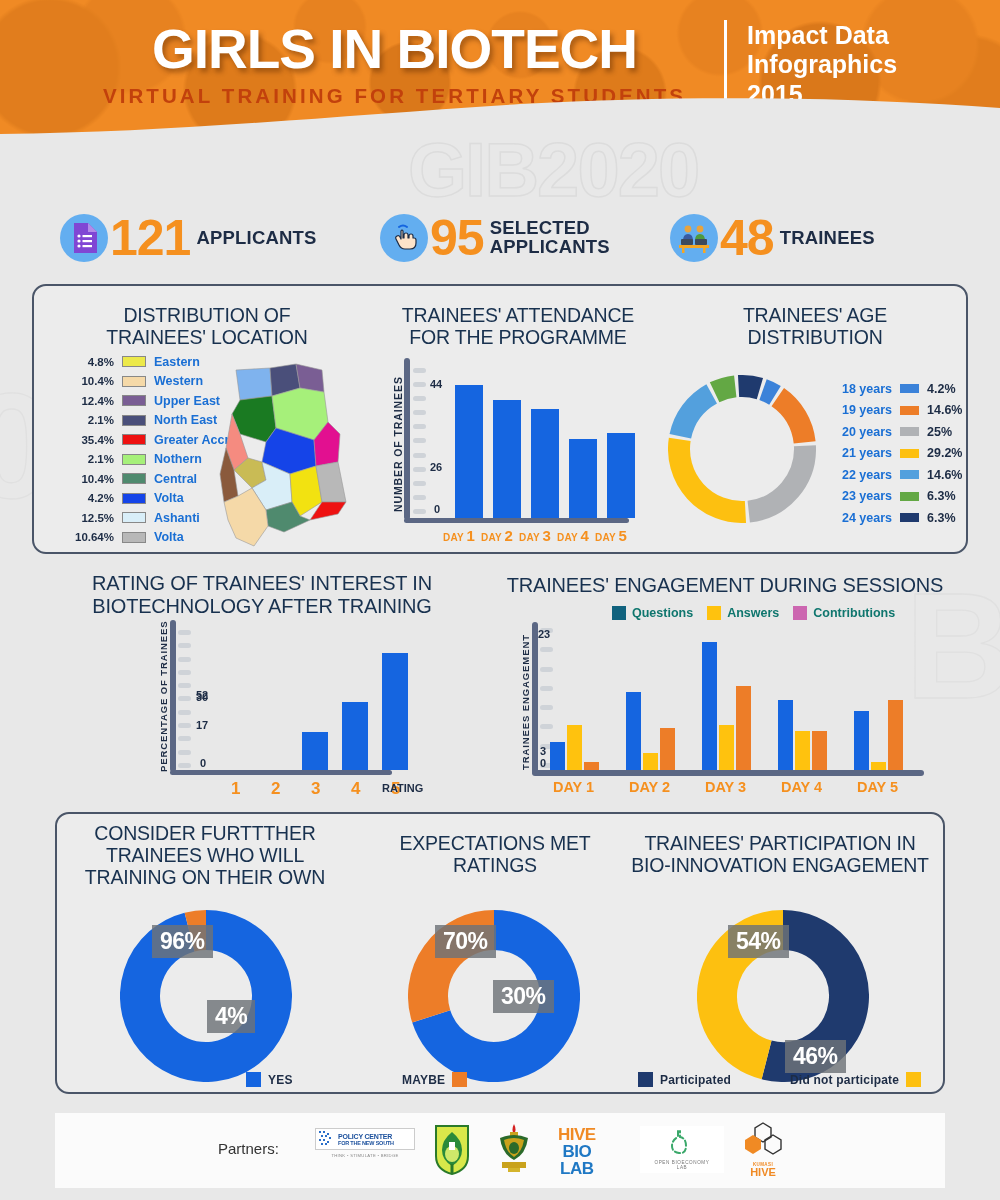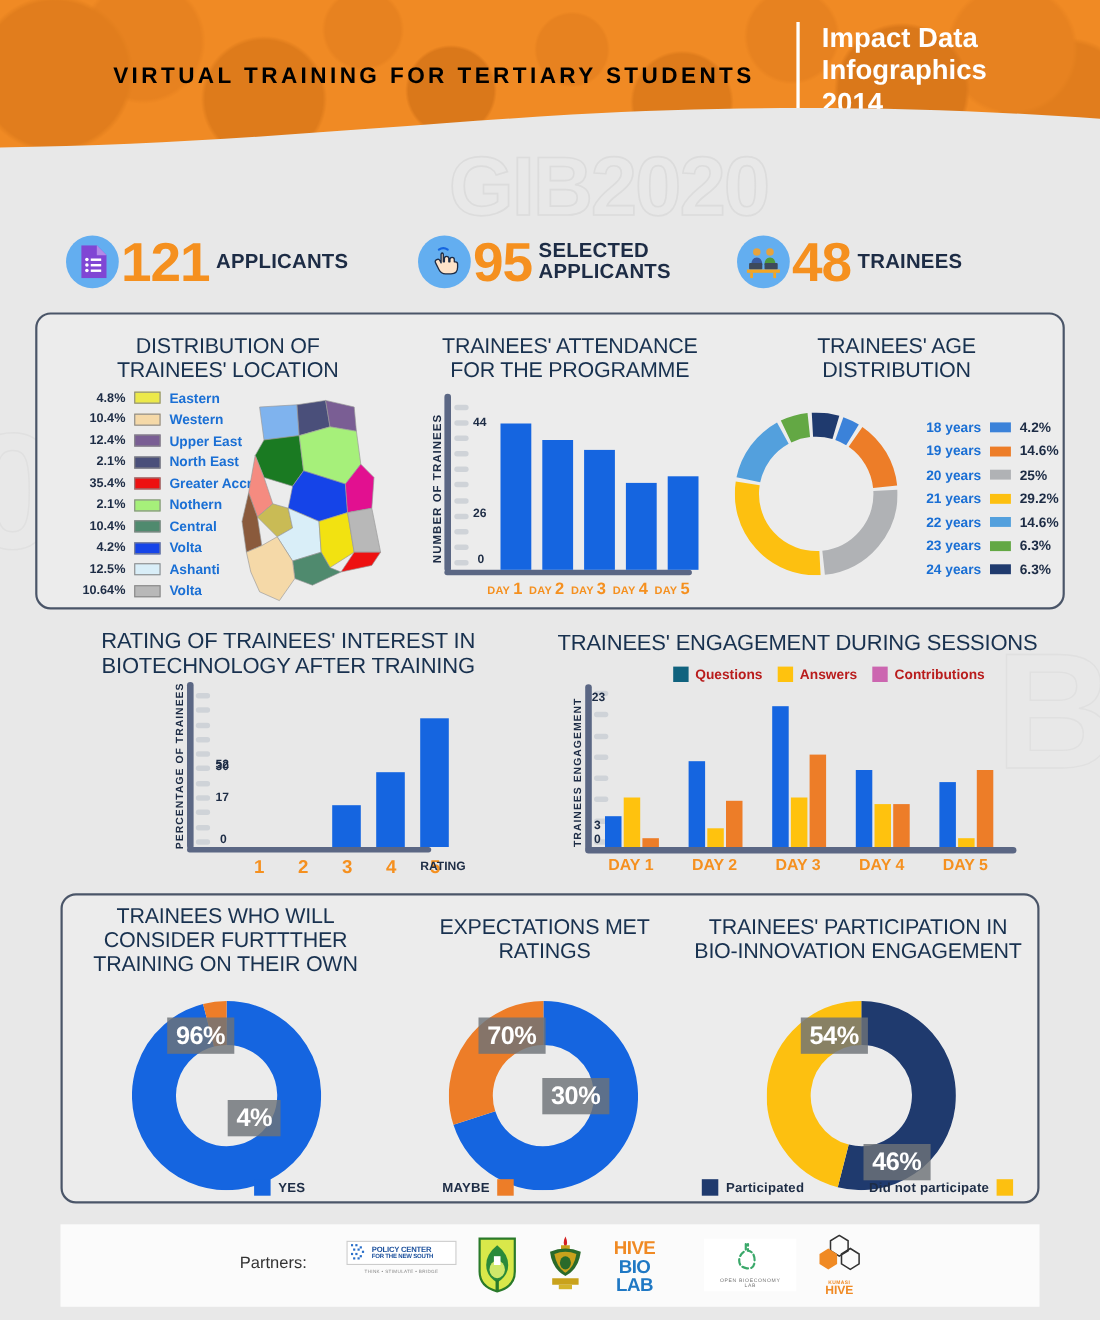--- a/index.html
+++ b/index.html
@@ -30,21 +30,21 @@
   }
   .header-wave { position:absolute; left:0; bottom:-2px; width:1000px; height:58px; }
   .header-inner { position:absolute; left:0; top:0; width:1000px; height:130px;
                   display:flex; align-items:center; justify-content:center; }
   .title-block { text-align:center; padding-right:18px; }
   .main-title {
     font-size:55px; font-weight:bold; color:#fff; letter-spacing:-1px; line-height:1.0;
     text-shadow:3px 4px 5px rgba(90,40,0,.45); white-space:nowrap;
   }
   .sub-title {
-    font-size:20.5px; font-weight:bold; color:#000000; letter-spacing:3.1px;
+    font-size:20.5px; font-weight:bold; color:#c2410c; letter-spacing:3.1px;
     margin-top:7px; white-space:nowrap;
   }
   .title-divider { width:3px; height:90px; background:#fff; margin:0 20px; }
   .impact-block { color:#fff; font-size:25px; font-weight:bold; line-height:1.18; white-space:nowrap; }
 
   .watermark-gib {
     position:absolute; left:408px; top:126px; font-size:76px; font-weight:bold;
     letter-spacing:-2px; color:transparent; -webkit-text-stroke:1.5px #dcdcdc;
     user-select:none; pointer-events:none;
   }
@@ -90,21 +90,21 @@
   .age-list { position:absolute; left:828px; top:378px; }
   .age-row { display:flex; align-items:center; height:21.5px; }
   .age-name { width:64px; text-align:right; font-size:12.5px; font-weight:bold; color:#1a6fd4; }
   .age-sw { width:19px; height:9px; margin:0 8px; flex:0 0 auto; }
   .age-pct { font-size:12.5px; font-weight:bold; color:#1d2c45; }
 
   
   .eng-legend { position:absolute; left:612px; top:606px; display:flex; align-items:center; gap:14px; }
   .eng-item { display:flex; align-items:center; gap:6px; }
   .eng-sw { width:14px; height:14px; }
-  .eng-txt { font-size:12.5px; font-weight:bold; color:#b91c1c; }
+  .eng-txt { font-size:12.5px; font-weight:bold; color:#0f766e; }
 
   .rating-num { position:absolute; font-size:17px; font-weight:bold; color:#f5901f; }
   .dlabel { position:absolute; background:rgba(110,115,120,.82); color:#fff;
             font-size:23px; font-weight:bold; padding:3px 8px; letter-spacing:-.5px; }
 
   .blegend { position:absolute; display:flex; align-items:center; gap:7px; }
   .blegend .sw { width:15px; height:15px; }
   .blegend .tx { font-size:12px; font-weight:bold; color:#1d2c45; letter-spacing:.2px; }
 
   
@@ -119,27 +119,28 @@
 
 <div class="big-watermark" style="left:-30px; top:360px; font-size:150px;">0</div>
 <div class="big-watermark" style="left:905px; top:560px; font-size:150px;">B</div>
 <div class="big-watermark" style="left:330px; top:800px; font-size:200px; -webkit-text-stroke:1.3px #e2e2e2;">T</div>
 
 <div class="header">
   <div class="header-bg"></div>
   <div class="header-photos"></div>
   <div class="header-inner">
     <div class="title-block">
+      <div class="main-title">GIRLS IN BIOTECH</div>
       <div class="sub-title">VIRTUAL TRAINING FOR TERTIARY STUDENTS</div>
     </div>
     <div class="title-divider"></div>
     <div class="impact-block">
       <div>Impact Data</div>
       <div>Infographics</div>
-      <div>2014</div>
+      <div>2015</div>
     </div>
   </div>
   <svg class="header-wave" viewBox="0 0 1000 58" preserveAspectRatio="none">
     <path d="M0,58 L0,40 C180,38 330,22 520,10 C700,0 860,4 1000,14 L1000,58 Z" fill="#e8e8e8"></path>
   </svg>
 </div>
 <div class="watermark-gib">GIB2020</div>
 
 <div class="stats-row">
 
@@ -457,22 +458,22 @@
     <div class="daybig" style="left: 553px; top: 779px;">DAY 1</div>
     <div class="daybig" style="left: 629px; top: 779px;">DAY 2</div>
     <div class="daybig" style="left: 705px; top: 779px;">DAY 3</div>
     <div class="daybig" style="left: 781px; top: 779px;">DAY 4</div>
     <div class="daybig" style="left: 857px; top: 779px;">DAY 5</div>
   </div>
 
 <div class="panel" style="left:55px; top:812px; width:890px; height:282px;"></div>
 
 <div class="sec-title" style="position:absolute; left:70px; top:822px; width:270px;">
+  <div>CONSIDER FURTTTHER</div>
   <div>TRAINEES WHO WILL</div>
-  <div>CONSIDER FURTTTHER</div>
   <div>TRAINING ON THEIR OWN</div>
 </div>
 <svg style="position:absolute; left:120px; top:910px;" width="172" height="172" viewBox="0 0 172 172" id="donut-4">
     <path d="M 86 20 A 66 66 0 1 1 69.58646744711955 22.073511365510356" stroke="#1565e0" stroke-width="40" fill="none"></path>
     <path d="M 69.58646744711955 22.073511365510356 A 66 66 0 0 1 85.99999999999993 20" stroke="#ed7d28" stroke-width="40" fill="none"></path>
   </svg>
 <div class="dlabel" style="left:152px; top:925px;">96%</div>
 <div class="dlabel" style="left:207px; top:1000px;">4%</div>
 
 <div class="sec-title" style="position:absolute; left:370px; top:832px; width:250px;">
@@ -490,21 +491,21 @@
   <div>TRAINEES' PARTICIPATION IN</div>
   <div>BIO-INNOVATION ENGAGEMENT</div>
 </div>
 <svg style="position:absolute; left:697px; top:910px;" width="172" height="172" viewBox="0 0 172 172" id="donut-6">
     <path d="M 86 20 A 66 66 0 1 1 69.58646744711959 149.92648863448966" stroke="#1f3a6e" stroke-width="40" fill="none"></path>
     <path d="M 69.58646744711959 149.92648863448966 A 66 66 0 0 1 85.99999999999999 20" stroke="#fdc010" stroke-width="40" fill="none"></path>
   </svg>
 <div class="dlabel" style="left:728px; top:925px;">54%</div>
 <div class="dlabel" style="left:785px; top:1040px;">46%</div>
 
-<div class="blegend" style="left:231px; top:1072px;">
+<div class="blegend" style="left:246px; top:1072px;">
   <div class="sw" style="background:#1565e0;"></div>
   <div class="tx">YES</div>
 </div>
 <div class="blegend" style="left:402px; top:1072px;">
   <div class="tx">MAYBE</div>
   <div class="sw" style="background:#ed7d28;"></div>
 </div>
 <div class="blegend" style="left:638px; top:1072px;">
   <div class="sw" style="background:#1f3a6e;"></div>
   <div class="tx">Participated</div>

